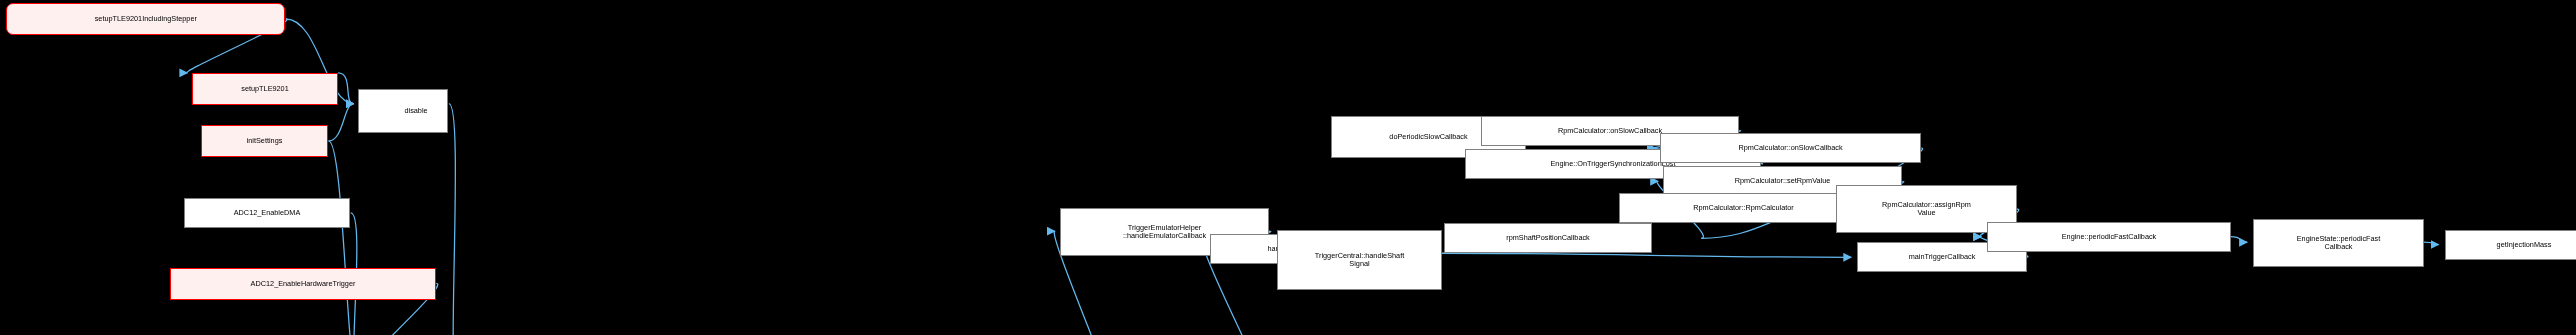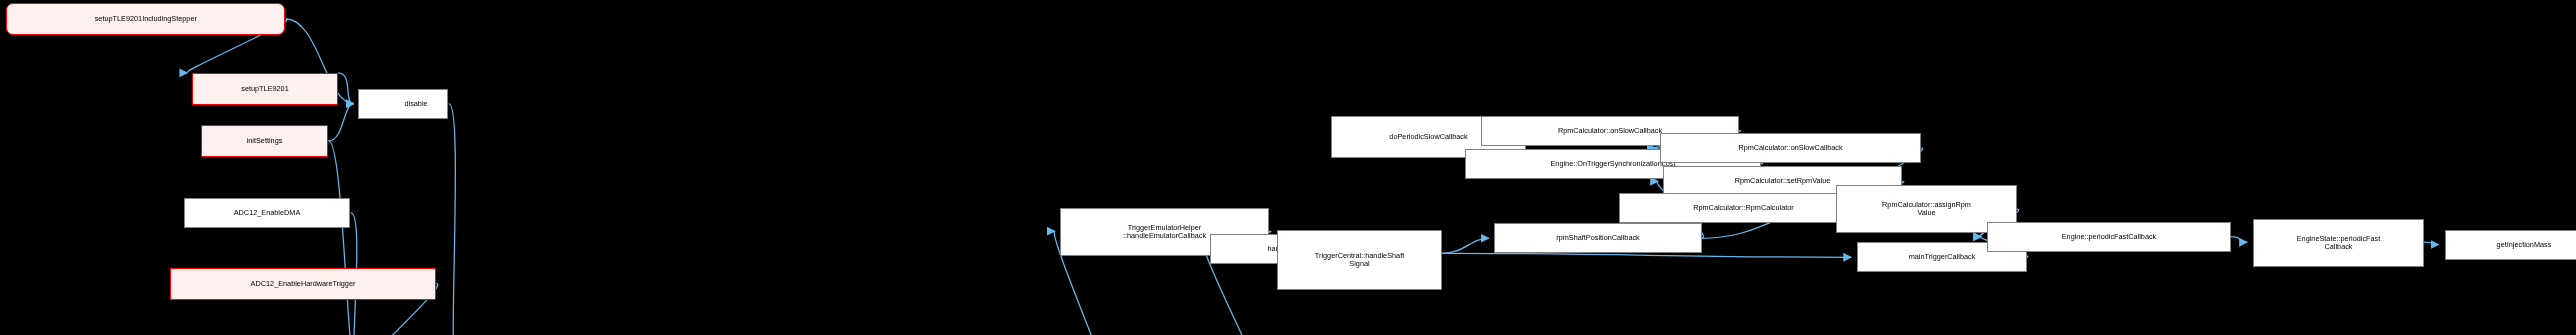--- a/index.html
+++ b/index.html
@@ -115,33 +115,33 @@
         <path d="M 3825 382.5 C 3849 382.5, 3833.5 386.25, 3849.5 386.25" fill="none" stroke="#63b8ee" stroke-width="2" marker-end="url(#arrow)"></path>
         <path d="M 4107.5 386.25 C 4131.5 386.25, 4118.5 386.25, 4134.5 386.25" fill="none" stroke="#63b8ee" stroke-width="2" marker-end="url(#arrow)"></path>
       </g>
   </svg>
   <div id="node-layer">
       <div class="node hl" style="left: 6.3px; top: 3.2px; width: 279px; height: 32px; border-radius: 7px;">setupTLE9201IncludingStepper</div>
       <div class="node hl" style="left: 192px; top: 57px; width: 146px; height: 32px; margin-top: 16px;">setupTLE9201</div>
       <div class="node hl" style="left: 201px; top: 125px; width: 127px; height: 32px;">initSettings</div>
       <div class="node plain" style="left: 184px; top: 198px; width: 166px; height: 30px;">ADC12_EnableDMA</div>
       <div class="node hl" style="left: 170px; top: 268px; width: 266px; height: 32px;">ADC12_EnableHardwareTrigger</div>
-      <div class="node plain" style="left: 358px; top: 89px; width: 90px; height: 30px; padding-left: 28px;">disable</div>
+      <div class="node plain" style="left: 358px; top: 89px; width: 90px; height: 44px; padding-left: 28px;">disable</div>
       <div class="node plain" style="left: 1060px; top: 208px; width: 209px; height: 48px;">TriggerEmulatorHelper
 ::handleEmulatorCallback</div>
       <div class="node plain" style="left: 1210px; top: 234px; width: 174px; height: 30px;">handleShaftSignal</div>
       <div class="node plain" style="left: 1277px; top: 230px; width: 165px; height: 60px;">TriggerCentral::handleShaft
 Signal</div>
       <div class="node plain" style="left: 1331px; top: 116px; width: 195px; height: 42px;">doPeriodicSlowCallback</div>
       <div class="node plain" style="left: 1481px; top: 116px; width: 258px; height: 30px;">RpmCalculator::onSlowCallback</div>
       <div class="node plain" style="left: 1465px; top: 149px; width: 296px; height: 30px;">Engine::OnTriggerSynchronizationLost</div>
       <div class="node plain" style="left: 1660px; top: 133px; width: 261px; height: 30px;">RpmCalculator::onSlowCallback</div>
       <div class="node plain" style="left: 1663px; top: 166px; width: 239px; height: 30px;">RpmCalculator::setRpmValue</div>
       <div class="node plain" style="left: 1619px; top: 193px; width: 249px; height: 30px;">RpmCalculator::RpmCalculator</div>
-      <div class="node plain" style="left: 1494px; top: 223px; width: 208px; height: 30px;">rpmShaftPositionCallback</div>
+      <div class="node plain" style="left: 1444px; top: 223px; width: 208px; height: 30px;">rpmShaftPositionCallback</div>
       <div class="node plain" style="left: 1836px; top: 185px; width: 181px; height: 48px;">RpmCalculator::assignRpm
 Value</div>
       <div class="node plain" style="left: 1857px; top: 242px; width: 170px; height: 30px;">mainTriggerCallback</div>
       <div class="node plain" style="left: 1987px; top: 222px; width: 244px; height: 30px;">Engine::periodicFastCallback</div>
       <div class="node plain" style="left: 2253px; top: 219px; width: 171px; height: 48px;">EngineState::periodicFast
 Callback</div>
       <div class="node plain" style="left: 2445px; top: 230px; width: 158px; height: 30px;">getInjectionMass</div>
     </div>
 </div>
 

